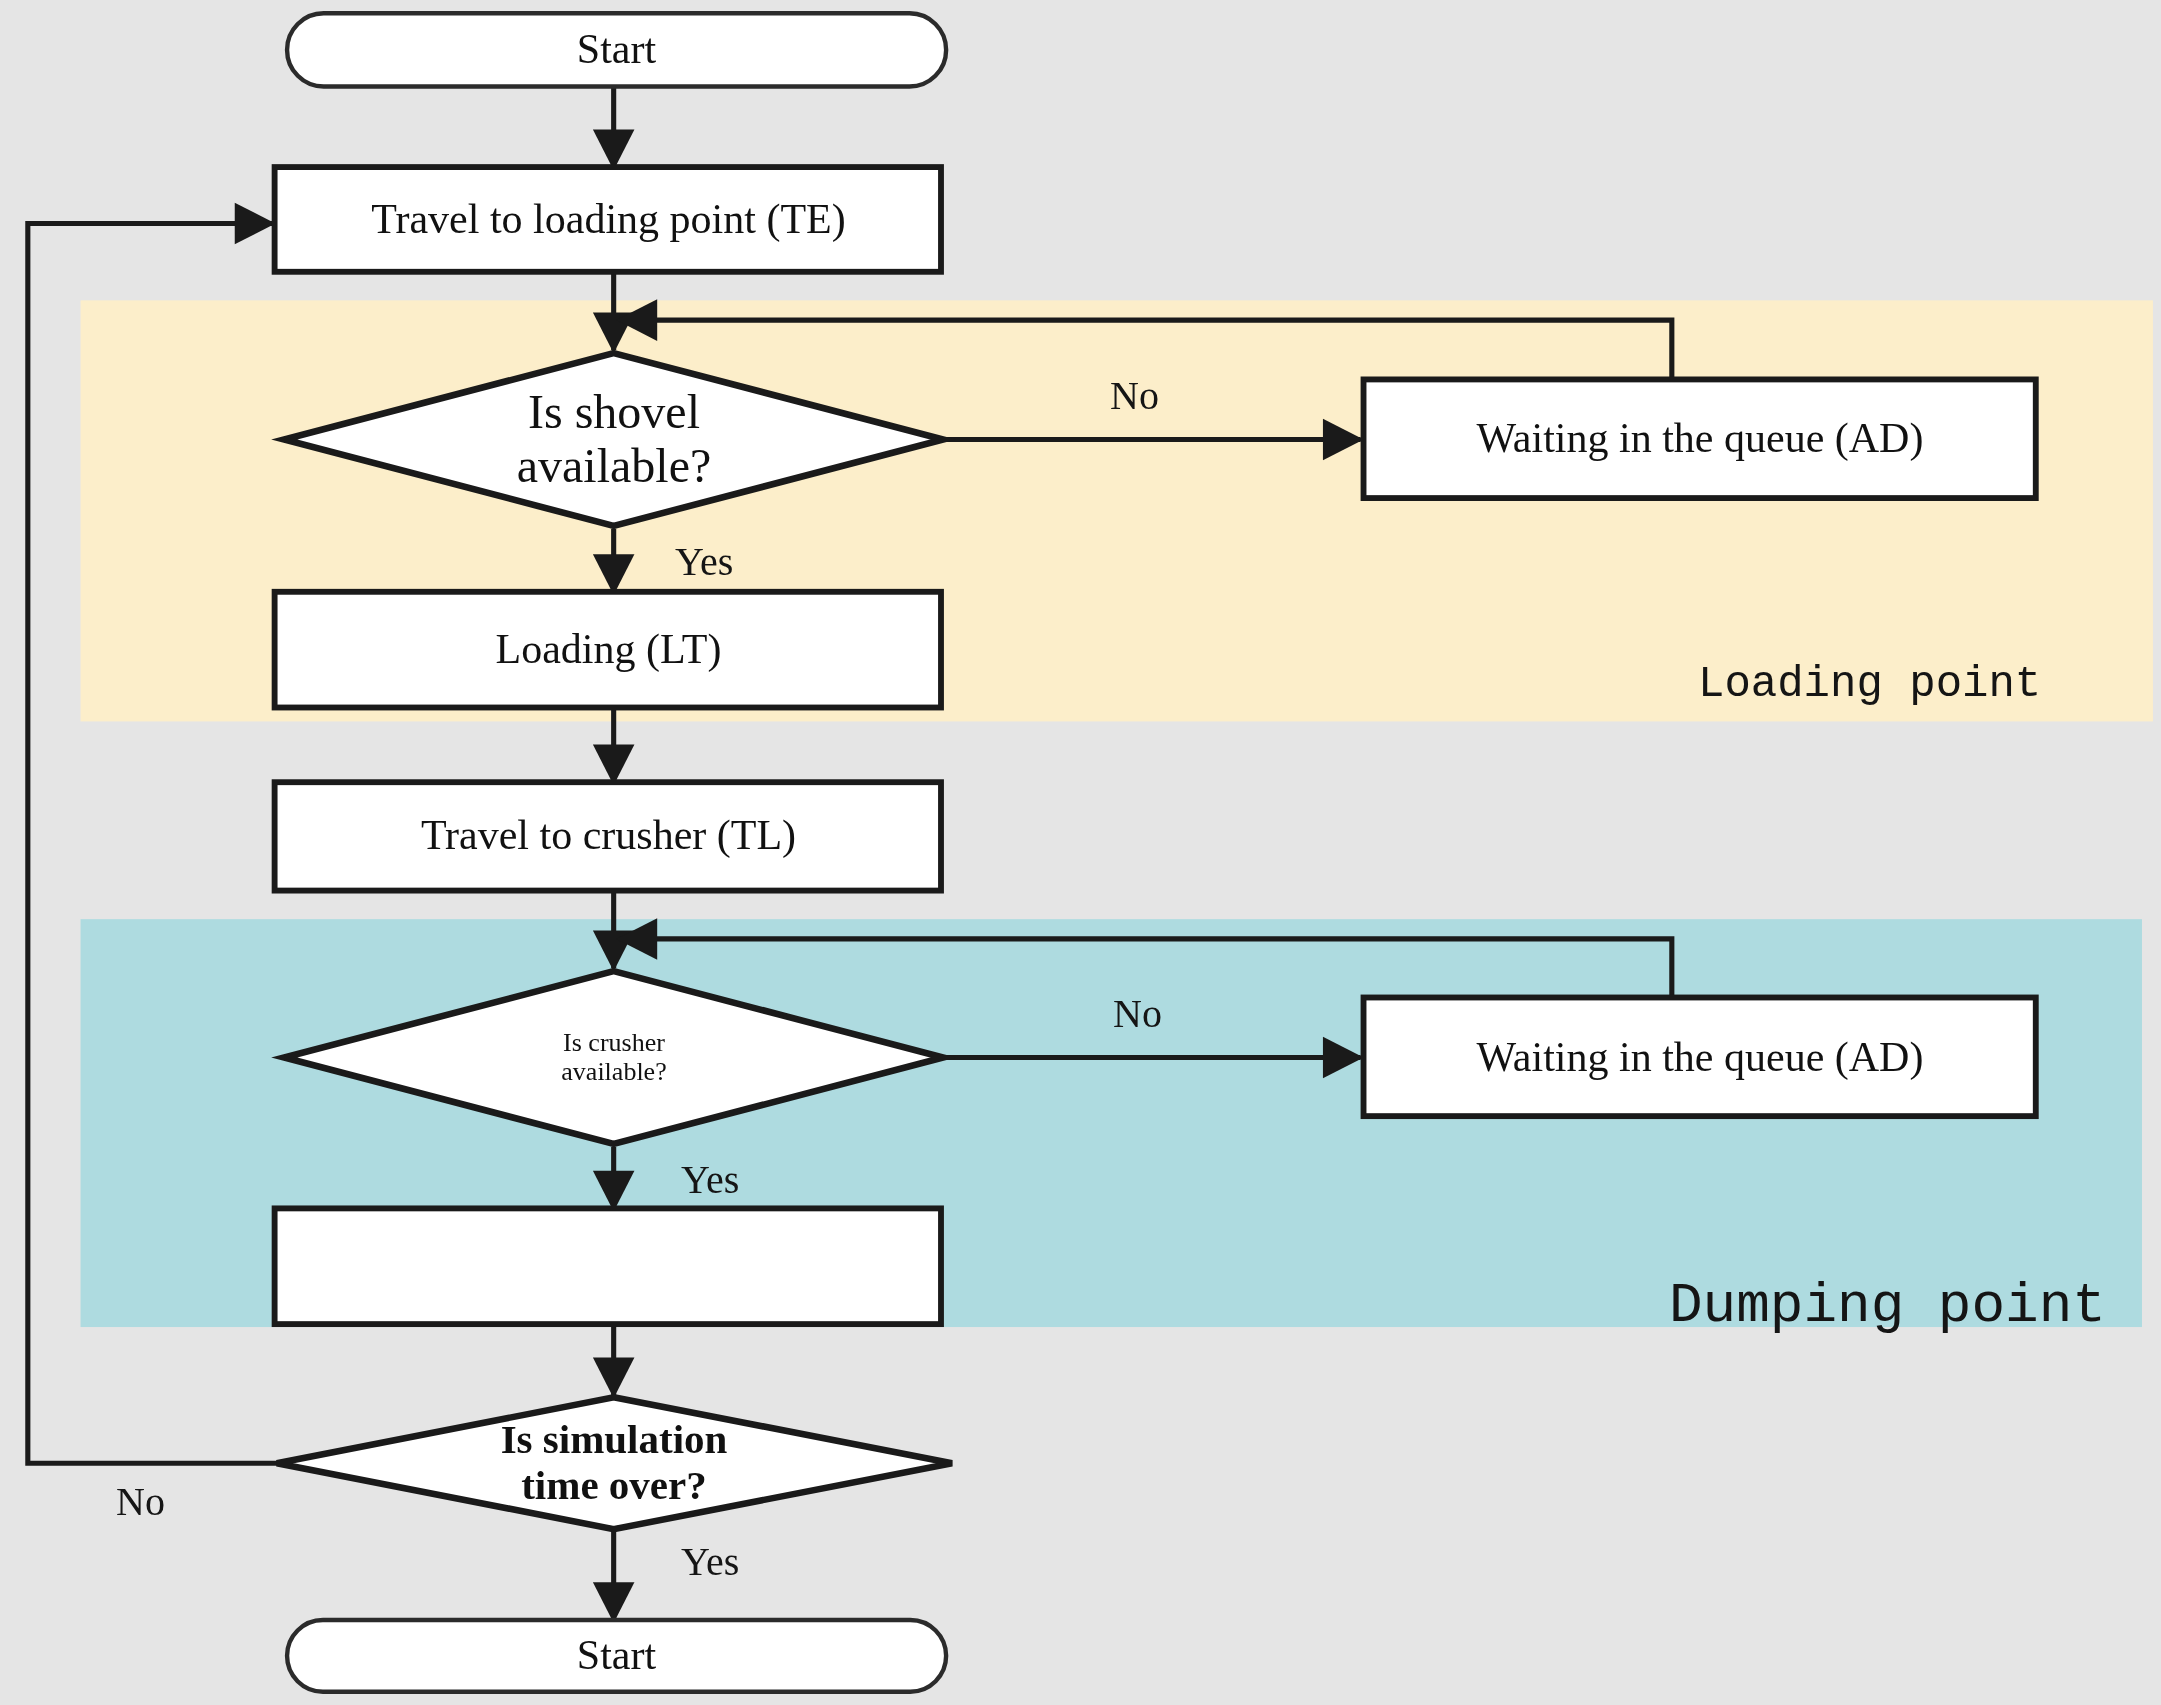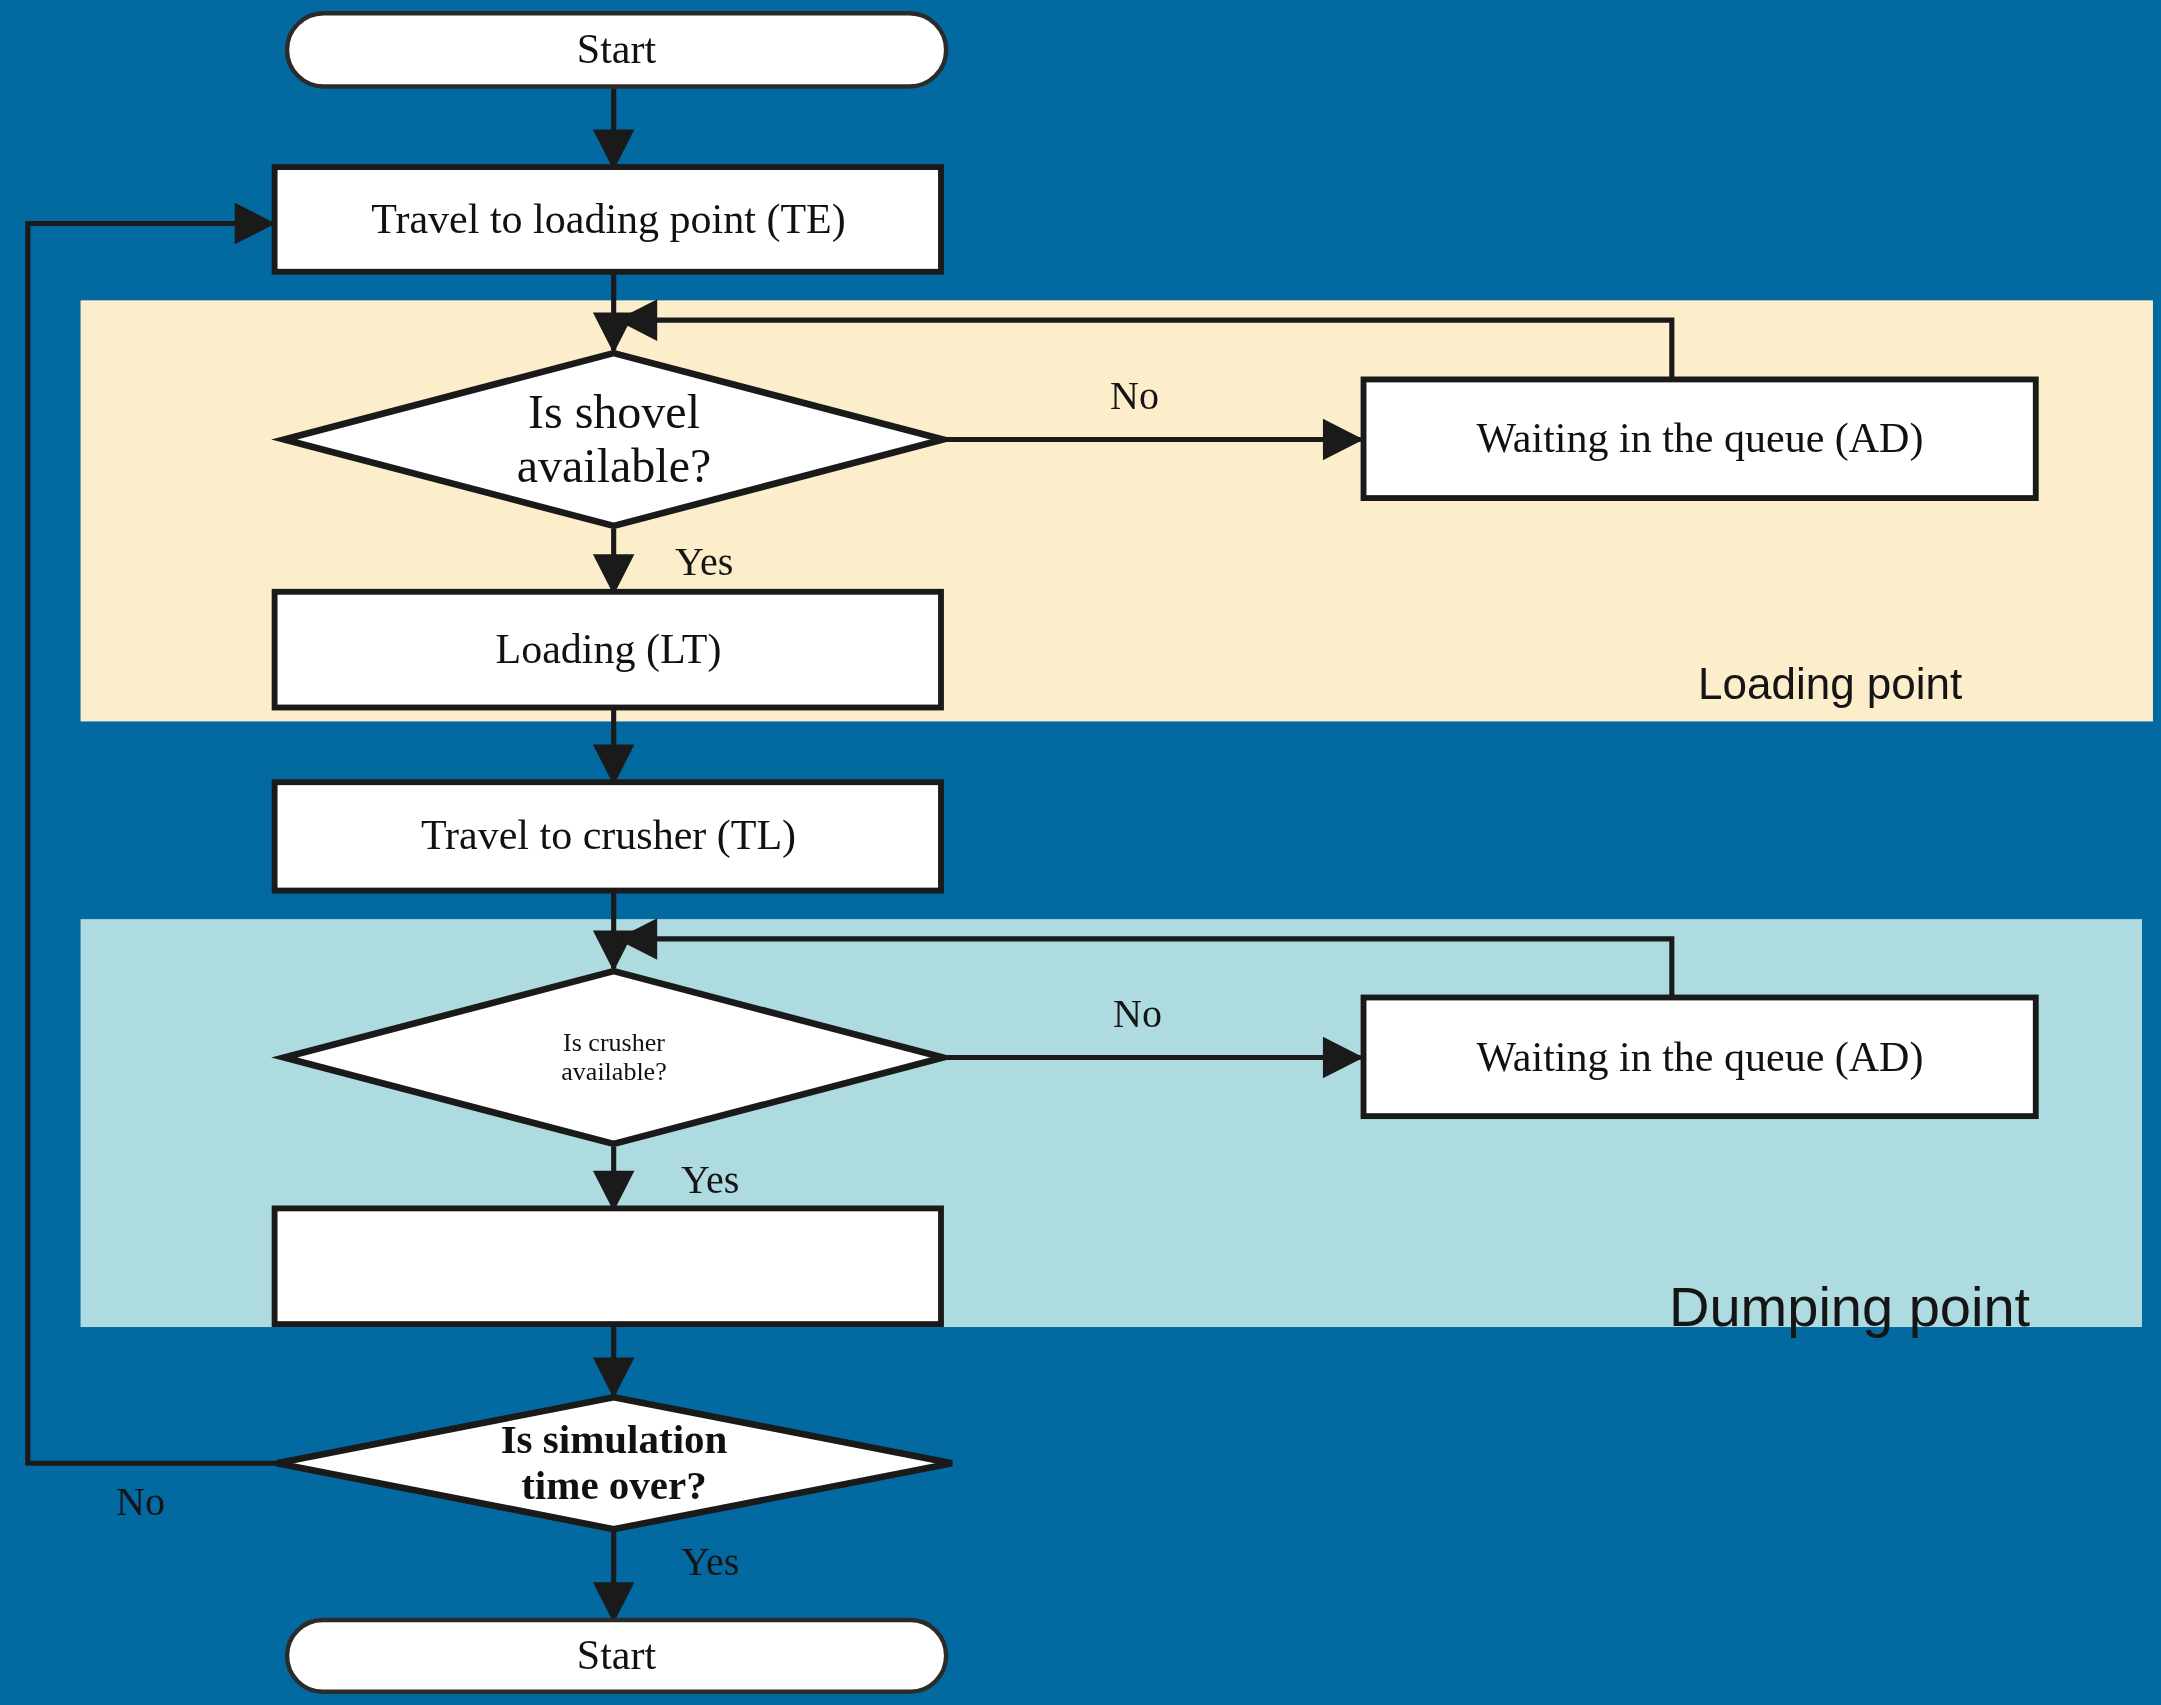--- a/index.html
+++ b/index.html
@@ -1,22 +1,22 @@
 <!DOCTYPE html>
 <html style="font-size:11.7px"><head>
 <meta charset="utf-8">
 <title>Haulage Simulation Flowchart</title>
 <style>
   html,body{margin:0;padding:0;background:#ffffff;}
   body{font-family:"Liberation Serif","DejaVu Serif",serif;}
-  #stage{position:relative;width:2161px;height:1705px;background:#0369a1;overflow:hidden;}
+  #stage{position:relative;width:2161px;height:1705px;background:#e5e5e5;overflow:hidden;}
   #stage svg{position:absolute;left:0;top:0;width:2161px;height:1705px;}
   .band-label{
     position:absolute;
-    font-family:Liberation Sans, sans-serif;
+    font-family:Liberation Mono, monospace;
     color:#151515;
     white-space:nowrap;
   }
   .nodelabel{
     position:absolute;
     display:flex;align-items:center;justify-content:center;
     text-align:center;
     font-family:"Liberation Serif","DejaVu Serif",serif;
     color:#111111;
     white-space:pre-line;

